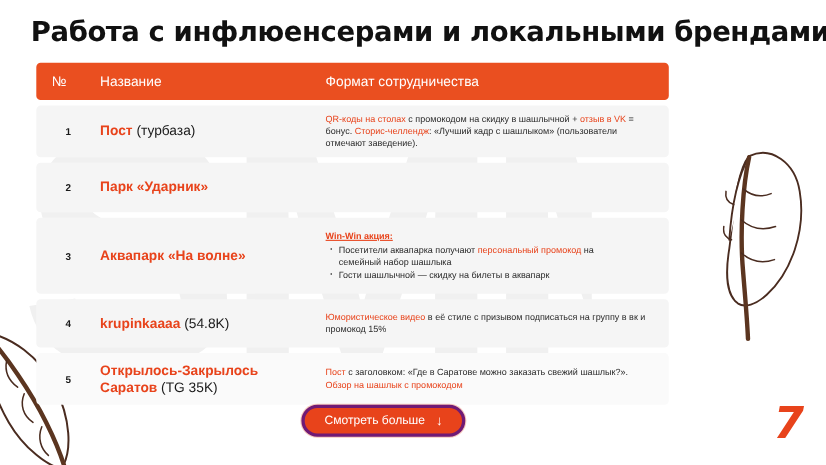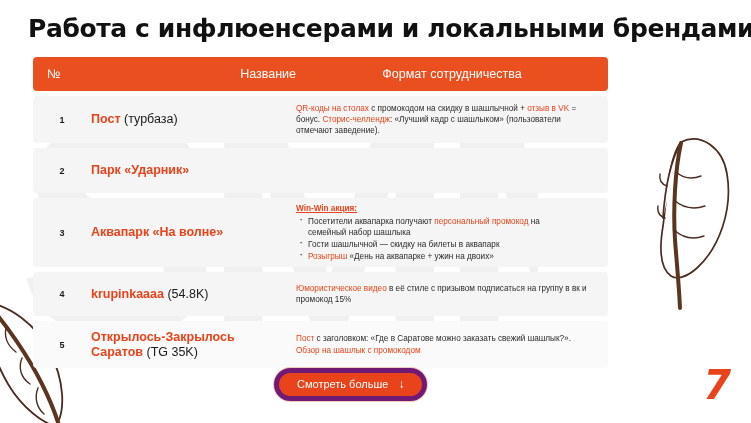--- a/index.html
+++ b/index.html
@@ -70,22 +70,22 @@
     display: flex;
     align-items: center;
     background: #ea4f20;
     border-radius: 4px;
     height: 34px;
     color: #ffffff;
     font-size: 12.5px;
     font-weight: 400;
   }
   .th-num   { width: 58px;  text-align: left; padding-left: 14px; box-sizing: border-box; }
-  .th-name  { width: 205px; text-align: right; }
-  .th-format{ flex: 1;      text-align: center; }
+  .th-name  { width: 205px; text-align: left; }
+  .th-format{ flex: 1;      }
 
   .row {
     display: flex;
     align-items: center;
     background: #f5f5f5;
     border-radius: 4px;
     margin-top: 5px;
     box-sizing: border-box;
     position: relative;
   }
@@ -148,21 +148,21 @@
   .more-btn {
     position: absolute;
     left: 274px;
     top: 368px;
     z-index: 8;
     display: inline-flex;
     align-items: center;
     gap: 10px;
     background: #e8431b;
     color: #ffffff;
-    border: 5px solid #701a75;
+    border: 3px solid #701a75;
     border-radius: 20px;
     padding: 5px 18px 6px 18px;
     font-size: 11px;
     box-shadow: 0 0 0 1px #f6c9bd;
     cursor: pointer;
     white-space: nowrap;
   }
   .more-btn .arrow { font-size: 12px; line-height: 1; }
 
   
@@ -238,21 +238,20 @@
   </div>
 
   <div class="row r3">
     <div class="cell-num">3</div>
     <div class="cell-name"><span class="hl">Аквапарк «На волне»</span></div>
     <div class="cell-format">
         <div class="lead">Win-Win акция:</div>
         <ul class="bullets">
           <li><span>Посетители аквапарка получают </span><span class="hl">персональный промокод</span><span> на семейный набор шашлыка</span></li>
           <li><span>Гости шашлычной — скидку на билеты в аквапарк</span></li>
-          <li><span class="hl">Розыгрыш</span><span> «День на аквапарке + ужин на двоих»</span></li>
         </ul>
       </div>
   </div>
 
   <div class="row r4">
     <div class="cell-num">4</div>
     <div class="cell-name"><span class="hl">krupinkaaaa</span> (54.8K)</div>
     <div class="cell-format"><span class="hl">Юмористическое видео</span><span> в её стиле с призывом подписаться на группу в вк и промокод 15%</span></div>
   </div>
 

